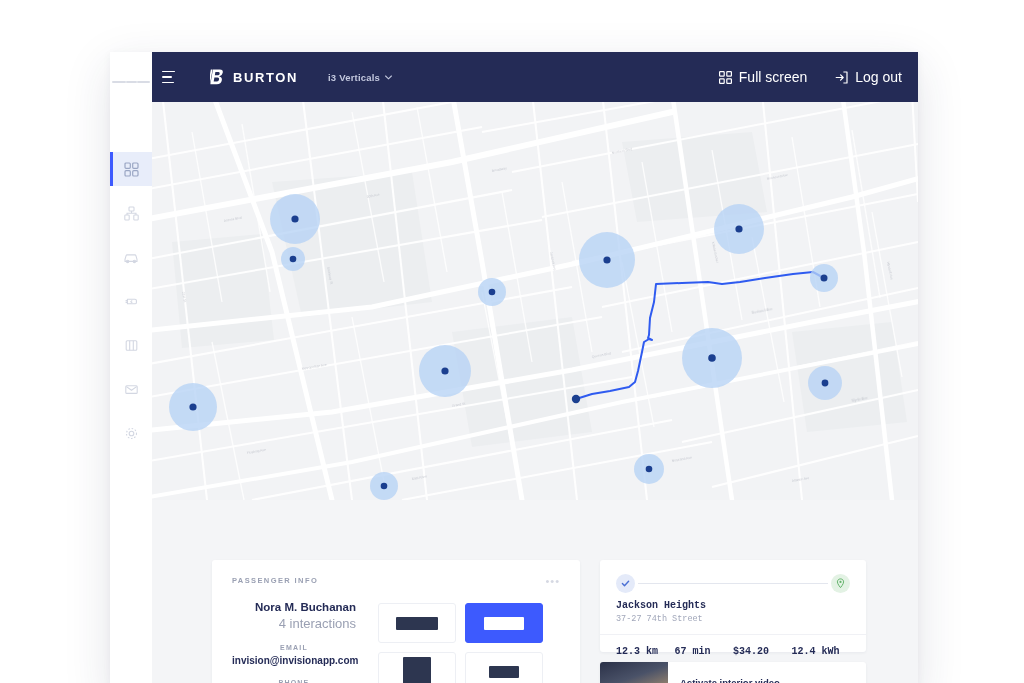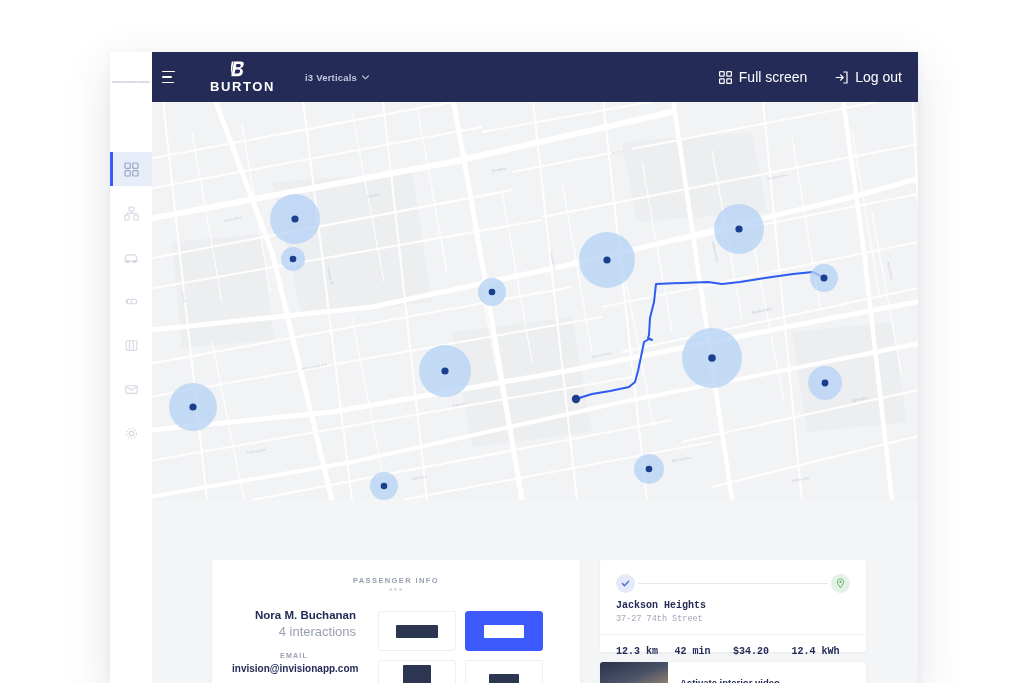--- a/index.html
+++ b/index.html
@@ -76,21 +76,21 @@
     cursor: pointer;
   }
   .tb-burger span {
     display: block; height: 1.6px; background: #ffffff;
     margin: 2px 0; border-radius: 1px;
   }
   .tb-burger span:nth-child(1) { width: 13px; }
   .tb-burger span:nth-child(2) { width: 10px; }
   .tb-burger span:nth-child(3) { width: 12px; }
 
-  .brand { display: flex; align-items: center; margin-left: 14px; flex-direction: column; }
+  .brand { display: flex; align-items: center; margin-left: 14px; }
   .brand-mark {
     width: 17px; height: 19px; position: relative; margin-right: 6px;
   }
   .brand-name {
     color: #ffffff; font-size: 13px; font-weight: bold;
     letter-spacing: 1.6px;
   }
   .vertical-select {
     margin-left: 30px;
     color: #c3c8de; font-size: 9.5px; font-weight: bold;
@@ -147,21 +147,21 @@
     box-shadow: 0 1px 3px rgba(40,48,80,0.06);
   }
 
   
   .card-passenger {
     left: 60px; top: 60px;
     width: 368px; height: 175px;
     padding: 16px 20px;
   }
   .pc-head {
-    display: flex; align-items: center; justify-content: space-between; flex-direction: column;
+    display: flex; align-items: center; justify-content: space-between;
   }
   .pc-title {
     color: #9aa0b3; font-size: 7.5px; font-weight: bold;
     letter-spacing: 1.4px;
   }
   .pc-dots { color: #d5d8e2; font-size: 11px; letter-spacing: 1px; cursor: pointer; line-height: 8px;}
   .pc-body { display: flex; margin-top: 16px; }
   .pc-left { width: 138px; text-align: right; padding-right: 14px; }
   .pc-name { color: #242b56; font-size: 11.5px; font-weight: bold; }
   .pc-sub { color: #9aa0b3; font-size: 13px; margin-top: 3px; }
@@ -551,21 +551,21 @@
             </div>
           </div>
         </div>
         <div class="tc-div"></div>
         <div class="tc-stats">
           <div class="tc-stat">
             <div class="tc-sv">12.3 km</div>
             <div class="tc-sl">Distance</div>
           </div>
           <div class="tc-stat">
-            <div class="tc-sv">42 min</div>
+            <div class="tc-sv">67 min</div>
             <div class="tc-sl">Time</div>
           </div>
           <div class="tc-stat">
             <div class="tc-sv">$34.20</div>
             <div class="tc-sl">Price</div>
           </div>
           <div class="tc-stat">
             <div class="tc-sv">12.4 kWh</div>
             <div class="tc-sl">Energy</div>
           </div>

